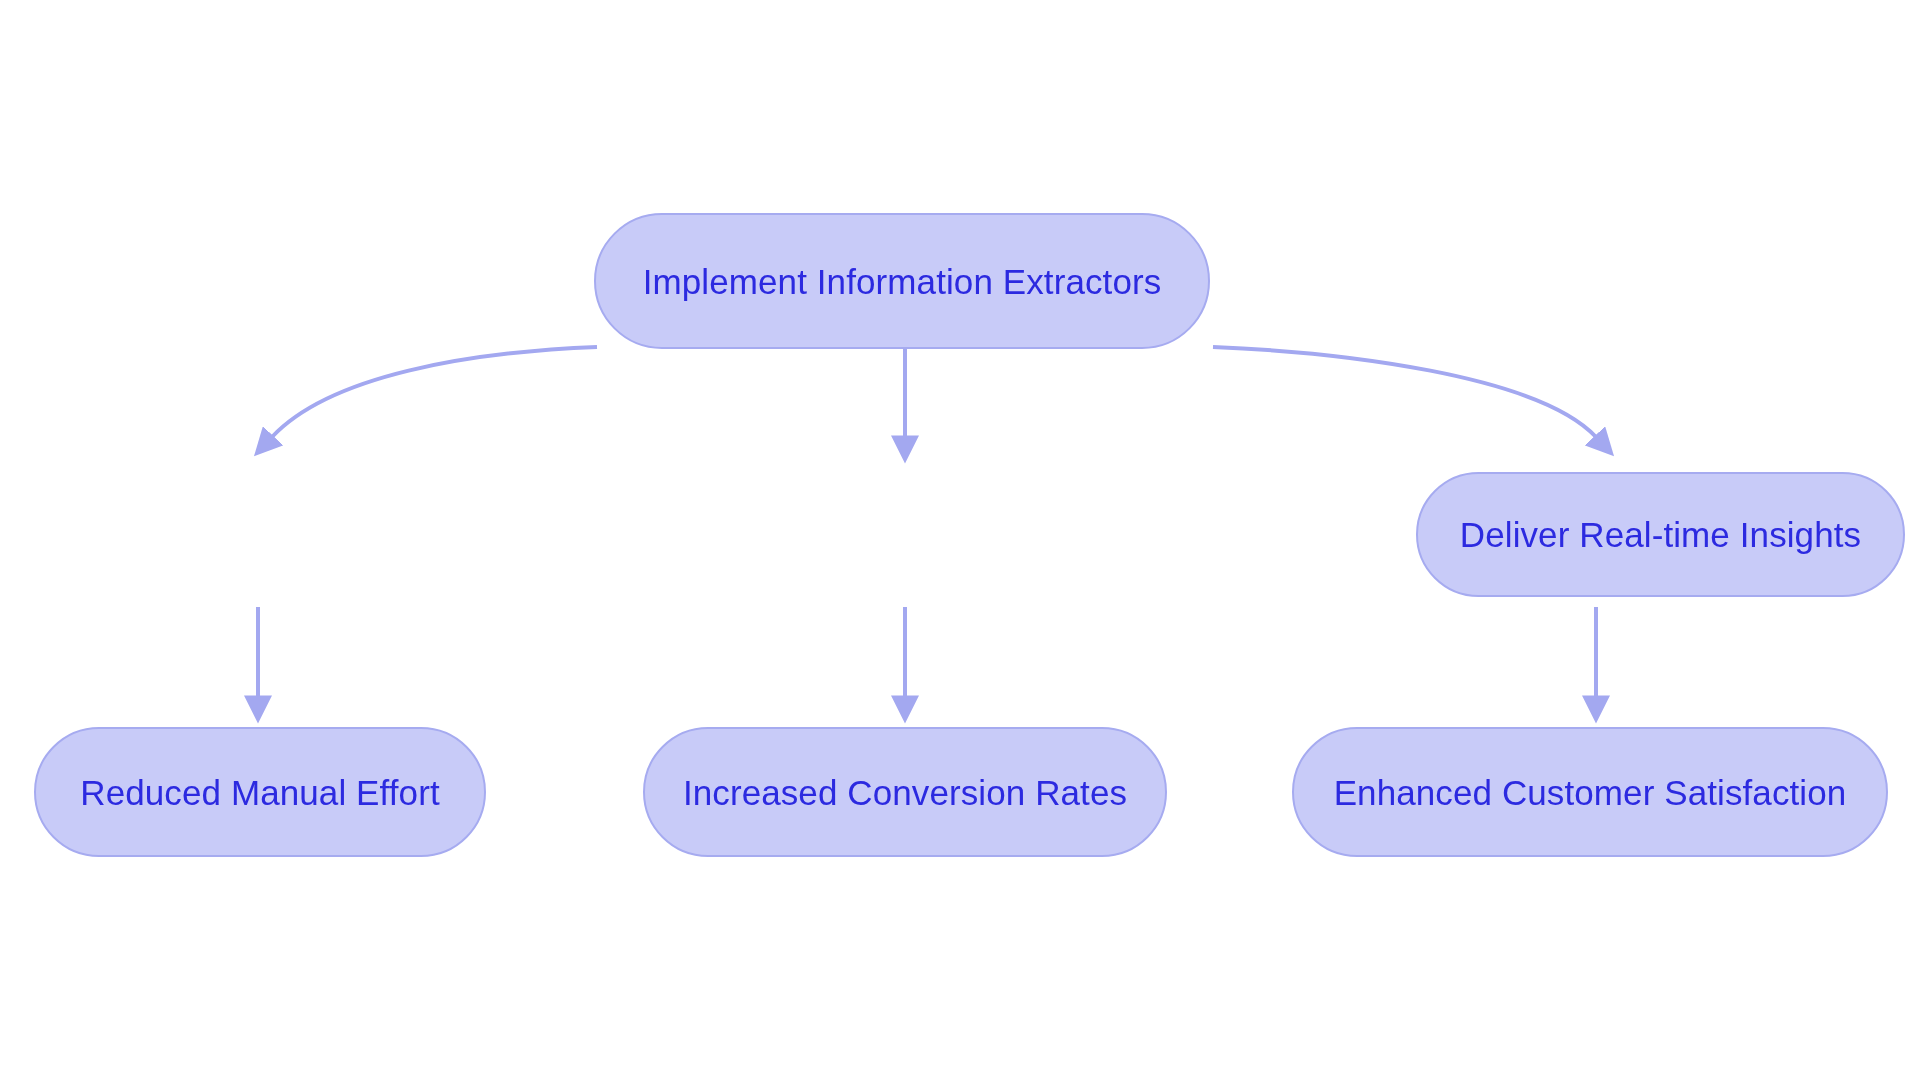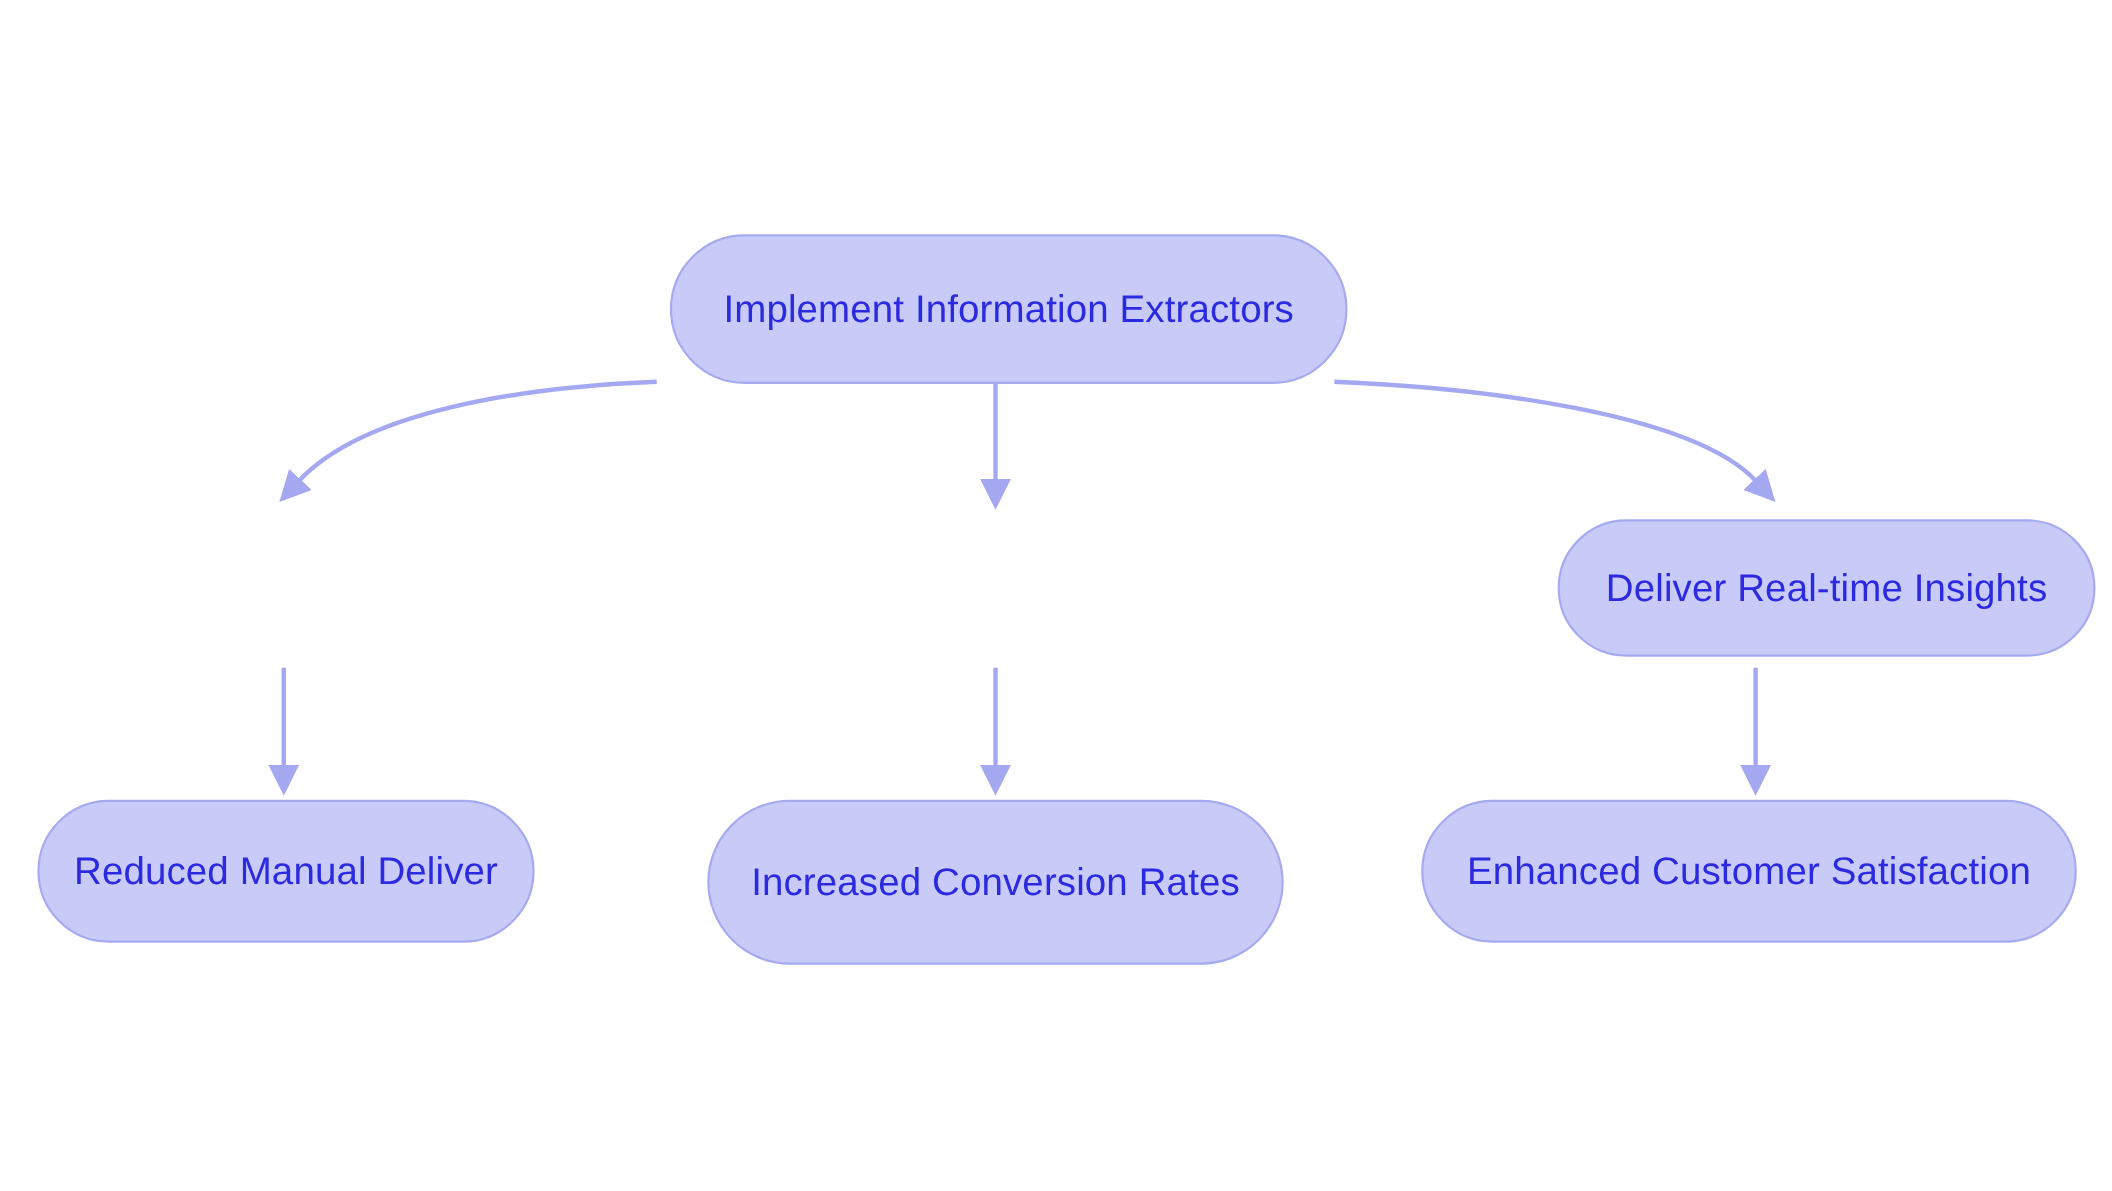--- a/index.html
+++ b/index.html
@@ -42,21 +42,21 @@
   }
   .node-label {
     color: #2c2ae0;
     font-family: "Liberation Sans", sans-serif;
     font-weight: 400;
     letter-spacing: 0.1px;
     line-height: 1;
   }
   
   #node-root {
-    left: 609px;
+    left: 594px;
     top: 213px;
     width: 616px;
     height: 136px;
   }
   #node-root .node-label { font-size: 35px; }
 
   
   #node-automate-data-retrieval {
     left: 20px;
     top: 472px;
@@ -82,21 +82,21 @@
   #node-reduced-manual-effort {
     left: 34px;
     top: 727px;
     width: 452px;
     height: 130px;
   }
   #node-increased-conversion-rates {
     left: 643px;
     top: 727px;
     width: 524px;
-    height: 150px;
+    height: 130px;
   }
   #node-enhanced-customer-satisfaction {
     left: 1292px;
     top: 727px;
     width: 596px;
     height: 130px;
   }
   .row3 .node-label { font-size: 35px; }
 </style>
 </head>
@@ -128,21 +128,21 @@
     <span class="node-label">Implement Information Extractors</span>
   </div>
 
 
 
   <div class="node row2" id="node-deliver-realtime-insights">
     <span class="node-label">Deliver Real-time Insights</span>
   </div>
 
   <div class="node row3" id="node-reduced-manual-effort">
-    <span class="node-label">Reduced Manual Deliver</span>
+    <span class="node-label">Reduced Manual Effort</span>
   </div>
 
   <div class="node row3" id="node-increased-conversion-rates">
     <span class="node-label">Increased Conversion Rates</span>
   </div>
 
   <div class="node row3" id="node-enhanced-customer-satisfaction">
     <span class="node-label">Enhanced Customer Satisfaction</span>
   </div>
 

